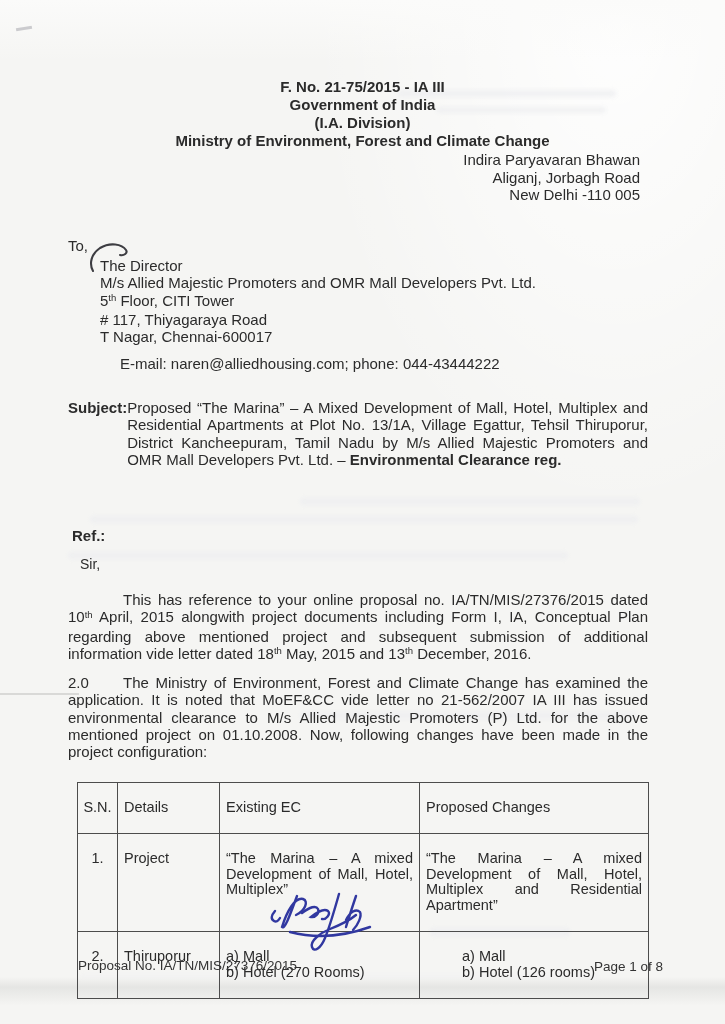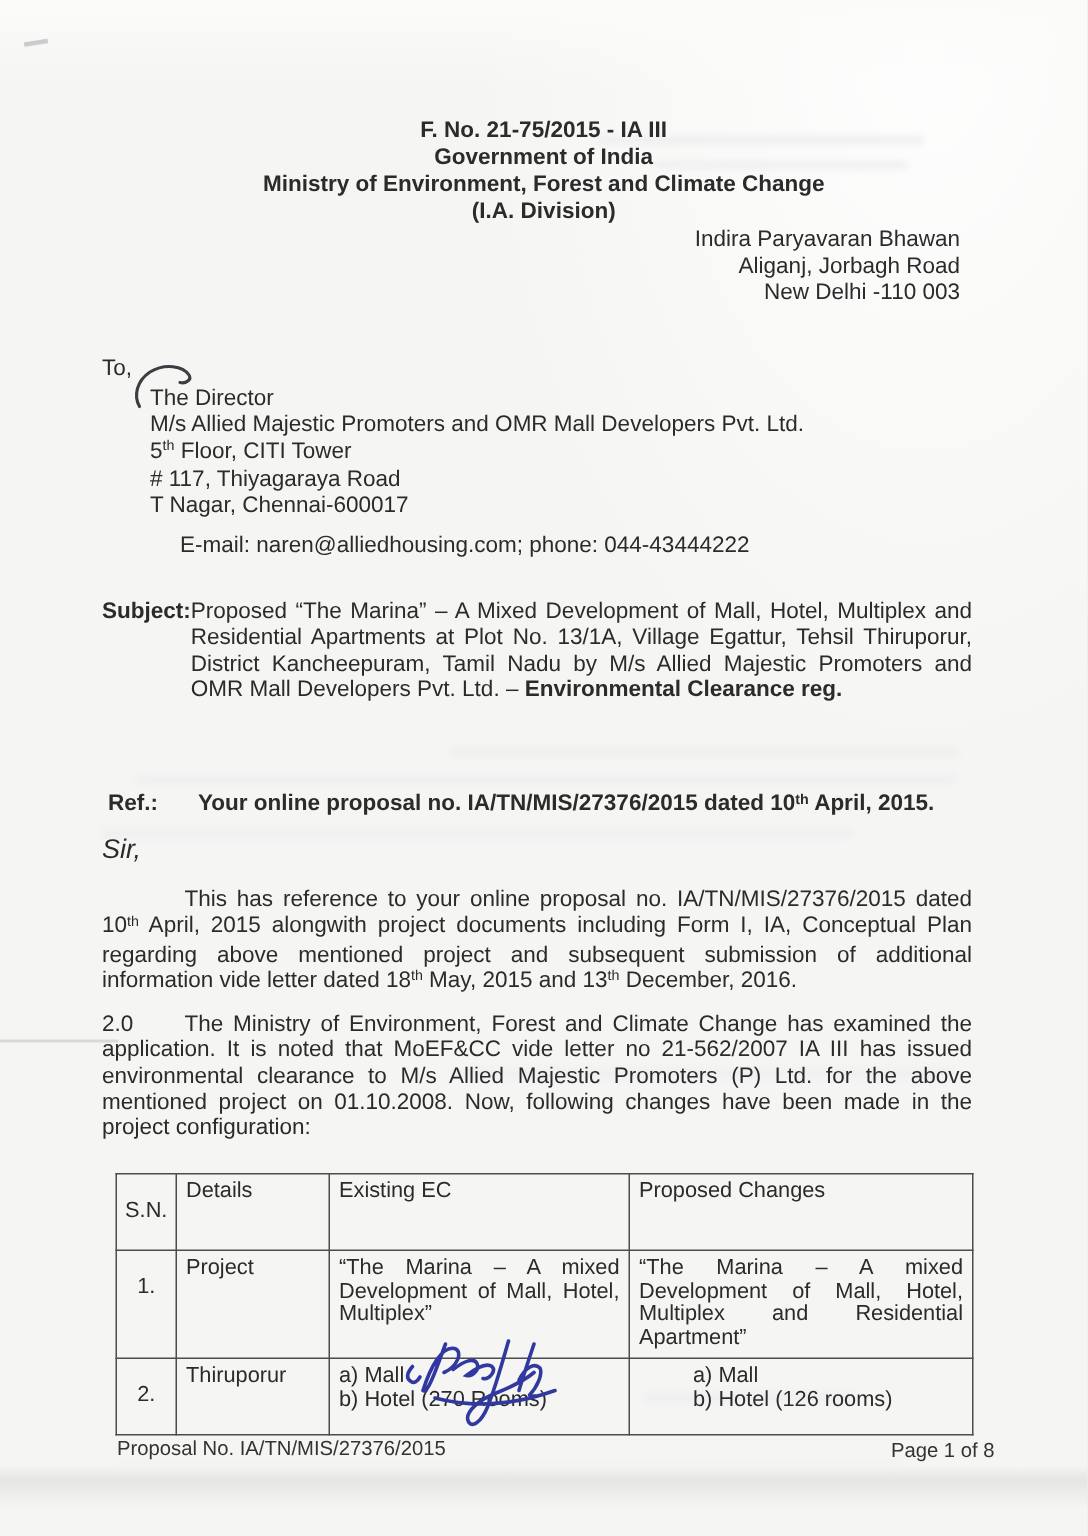--- a/index.html
+++ b/index.html
@@ -21,30 +21,30 @@
   .office-addr{top:151px;right:85px;text-align:right;font-size:15px;line-height:17.6px;}
   .date-line{top:220px;right:60px;font-size:15px;}
   .to-label{left:68px;top:237px;font-size:15px;}
   .recipient{left:100px;top:257px;font-size:15px;line-height:17.3px;}
   .contact{left:120px;top:355px;font-size:15px;}
   .subject-row{left:68px;top:399px;width:580px;display:flex;font-size:15px;line-height:17.3px;}
   .subject-row .lbl{font-weight:bold;flex:0 0 55px;}
   .subject-row .txt{flex:1;text-align:justify;}
   .ref-row{left:72px;top:527px;width:580px;display:flex;font-size:15px;font-weight:bold;}
   .ref-row .lbl{flex:0 0 60px;}
-  .sir{left:68px;top:556px;font-size:18px;font-style:italic;}
+  .sir{left:80px;top:556px;font-size:14px;}
   .para1{left:68px;top:591px;width:580px;font-size:15px;line-height:17.3px;text-align:justify;text-indent:55px;}
   .para2{left:68px;top:674px;width:580px;font-size:15px;line-height:17.3px;text-align:justify;}
   .pnum{display:inline-block;width:55px;text-indent:0;}
   .sp{font-size:9.5px;position:relative;top:-4.5px;}
   table.ec{left:77px;top:782px;position:absolute;border-collapse:collapse;table-layout:fixed;
     font-size:14.5px;line-height:15.8px;color:#2b2b2b;}
   table.ec col.c1{width:40px;} table.ec col.c2{width:102px;}
   table.ec col.c3{width:200px;} table.ec col.c4{width:229px;}
-  table.ec th, table.ec td{border:1px solid #4c4c4c;padding:4px 6px;vertical-align:top;
+  table.ec th, table.ec td{border:1px solid #4c4c4c;padding:17px 6px;vertical-align:top;
     font-weight:normal;text-align:left;}
   table.ec .sn{text-align:center;padding:17px 2px;}
   table.ec .just{text-align:justify;}
   table.ec .indent{padding-left:42px;}
   .footer-left{left:78px;top:958px;font-size:13.5px;color:#333;}
   .footer-right{right:62px;top:959px;font-size:13.5px;color:#333;}
   .fold{left:0;top:693px;width:79px;height:2px;background:#d9d9d7;filter:blur(.5px);}
   .pen-dash{left:16px;top:27px;width:16px;height:3px;background:#cbcbce;transform:rotate(-9deg);filter:blur(.4px);}
   .g{position:absolute;background:#edeef0;border-radius:3px;filter:blur(2px);opacity:.75;}
   .sig{left:266px;top:886px;}
@@ -63,28 +63,28 @@
   <div class="g" style="left:300px;top:712px;width:338px;height:7px;"></div>
   <div class="g" style="left:430px;top:928px;width:140px;height:8px;"></div>
   <div class="g" style="left:80px;top:975px;width:520px;height:3px;opacity:.6;"></div>
 
   <div class="abs pen-dash"></div>
   <div class="abs fold"></div>
 
   <div class="abs hdr">
     <div>F. No. 21-75/2015 - IA III</div>
     <div>Government of India</div>
+    <div>(I.A. Division)</div>
     <div>Ministry of Environment, Forest and Climate Change</div>
-    <div>(I.A. Division)</div>
   </div>
 
   <div class="abs office-addr">
     <div>Indira Paryavaran Bhawan</div>
     <div>Aliganj, Jorbagh Road</div>
-    <div>New Delhi -110 003</div>
+    <div>New Delhi -110 005</div>
   </div>
 
 
   <div class="abs to-label">To,</div>
 
   <svg class="abs tick" width="48" height="38" viewBox="0 0 48 38">
     <path d="M7,33 C3,26 5,16 14,10 C24,4 36,6 40,12 C42,15 38,18 34,17" fill="none" stroke="#3d3d42" stroke-width="2.1" stroke-linecap="round"></path>
   </svg>
 
   <div class="abs recipient">
@@ -97,21 +97,20 @@
 
   <div class="abs contact">E-mail: naren@alliedhousing.com; phone: 044-43444222</div>
 
   <div class="abs subject-row">
     <div class="lbl">Subject:</div>
     <div class="txt"><span>Proposed “The Marina” – A Mixed Development of Mall, Hotel, Multiplex and Residential Apartments at Plot No. 13/1A, Village Egattur, Tehsil Thiruporur, District Kancheepuram, Tamil Nadu by M/s Allied Majestic Promoters and OMR Mall Developers Pvt. Ltd. – </span><b>Environmental Clearance reg.</b></div>
   </div>
 
   <div class="abs ref-row">
     <div class="lbl">Ref.:</div>
-    <div><span>Your online proposal no. IA/TN/MIS/27376/2015 dated 10</span><span class="sp">th</span><span> April, 2015.</span></div>
   </div>
 
   <div class="abs sir">Sir,</div>
 
   <div class="abs para1"><span>This has reference to your online proposal no. IA/TN/MIS/27376/2015 dated 10</span><span class="sp">th</span><span> April, 2015 alongwith project documents including Form I, IA, Conceptual Plan regarding above mentioned project and subsequent submission of additional information vide letter dated 18</span><span class="sp">th</span><span> May, 2015 and 13</span><span class="sp">th</span><span> December, 2016.</span></div>
 
   <div class="abs para2"><span class="pnum">2.0</span><span>The Ministry of Environment, Forest and Climate Change has examined the application. It is noted that MoEF&amp;CC vide letter no 21-562/2007 IA III has issued environmental clearance to M/s Allied Majestic Promoters (P) Ltd. for the above mentioned project on 01.10.2008. Now, following changes have been made in the project configuration:</span></div>
 
   <table class="ec">
     <colgroup>

